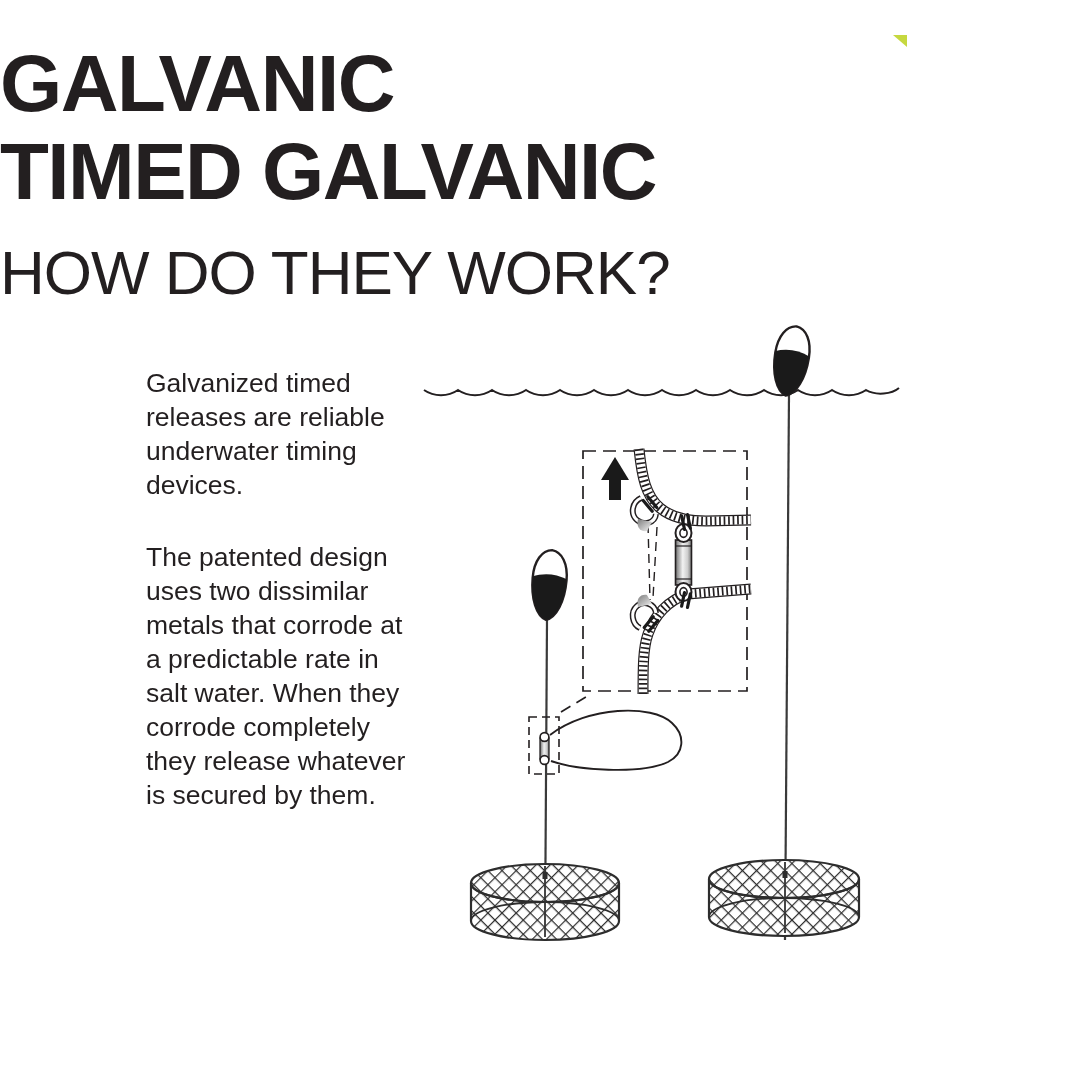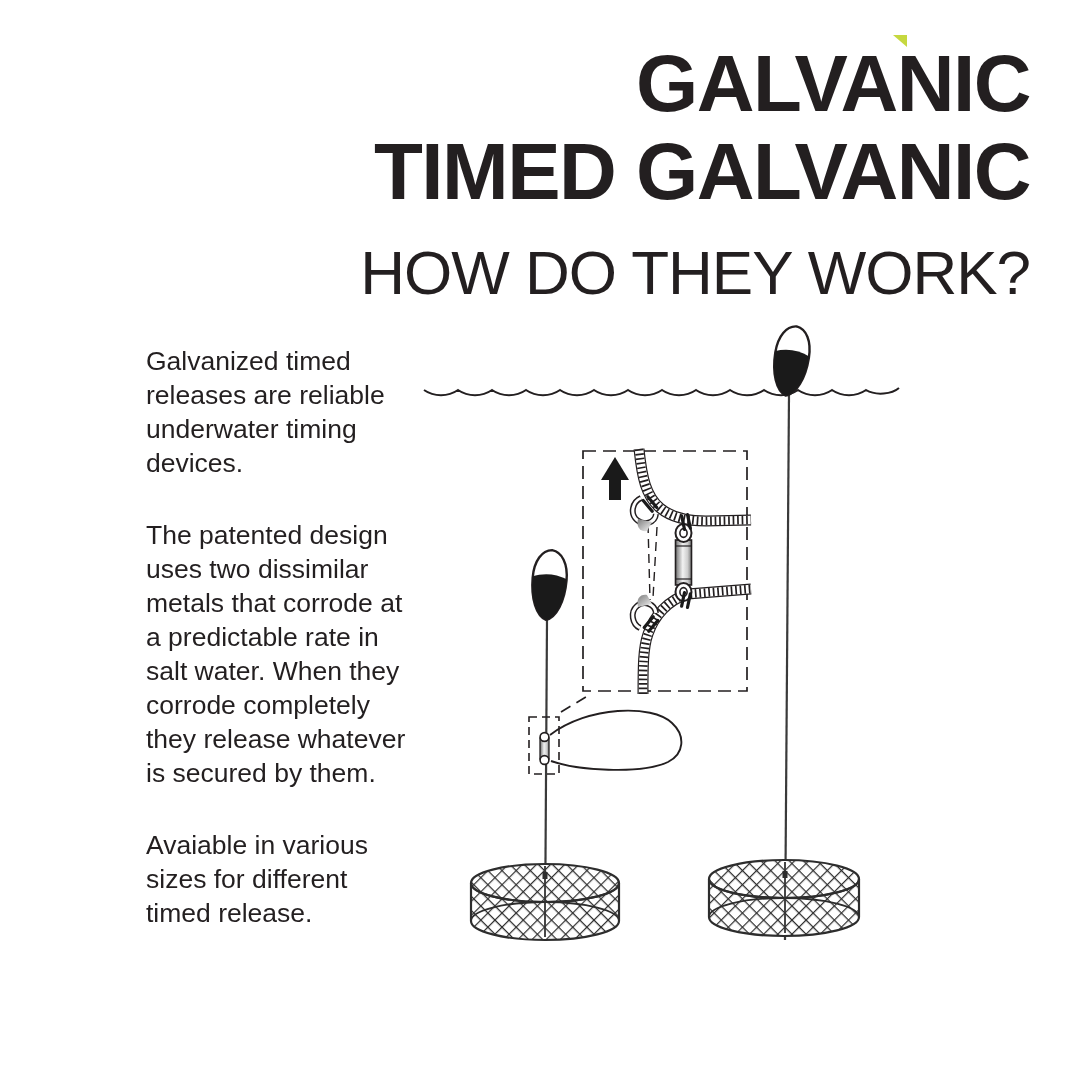--- a/index.html
+++ b/index.html
@@ -1,23 +1,23 @@
 <!DOCTYPE html>
 <html><head>
 <meta charset="utf-8">
 <style>
   html,body{margin:0;padding:0;background:#ffffff;}
   #canvas{
     position:relative;width:1083px;height:1083px;background:#ffffff;
     font-family:"Liberation Sans", sans-serif;color:#231f20;overflow:hidden;
   }
-  .title-block{position:absolute;left:0;top:40px;width:1030px;text-align:right;}
+  .title-block{position:absolute;left:0;top:40px;width:1030px;text-align:left;}
   .title-main{font-weight:900;font-size:80px;line-height:1.1;letter-spacing:-1.5px;color:#231f20;}
   .subtitle{font-weight:400;font-size:62px;line-height:1.08;margin-top:24px;letter-spacing:-1px;color:#231f20;}
-  .body-copy{position:absolute;left:146px;top:344px;width:330px;}
+  .body-copy{position:absolute;left:146px;top:366px;width:330px;}
   .body-copy p{
     margin:0 0 38px 0;font-size:26.5px;line-height:34px;white-space:pre-line;color:#231f20;
   }
   svg{position:absolute;left:0;top:0;}
   .corner-tri{position:absolute;}
 </style>
 </head>
 <body>
 
 <div id="canvas">
@@ -34,23 +34,20 @@
 underwater timing
 devices.</p>
     <p>The patented design
 uses two dissimilar
 metals that corrode at
 a predictable rate in
 salt water. When they
 corrode completely
 they release whatever
 is secured by them.</p>
-    <p>Avaiable in various
-sizes for different
-timed release.</p>
   </div>
 
   <svg width="1083" height="1083" viewBox="0 0 1083 1083">
     <defs>
       <linearGradient id="metal" x1="0" y1="0" x2="1" y2="0">
         <stop offset="0" stop-color="#6f6f6f"></stop>
         <stop offset="0.45" stop-color="#f2f2f2"></stop>
         <stop offset="0.75" stop-color="#cfcfcf"></stop>
         <stop offset="1" stop-color="#7a7a7a"></stop>
       </linearGradient>

